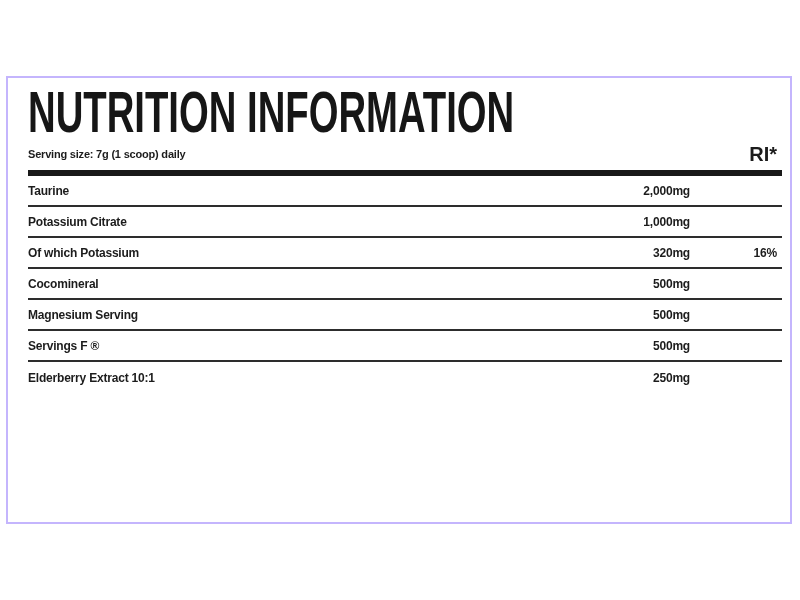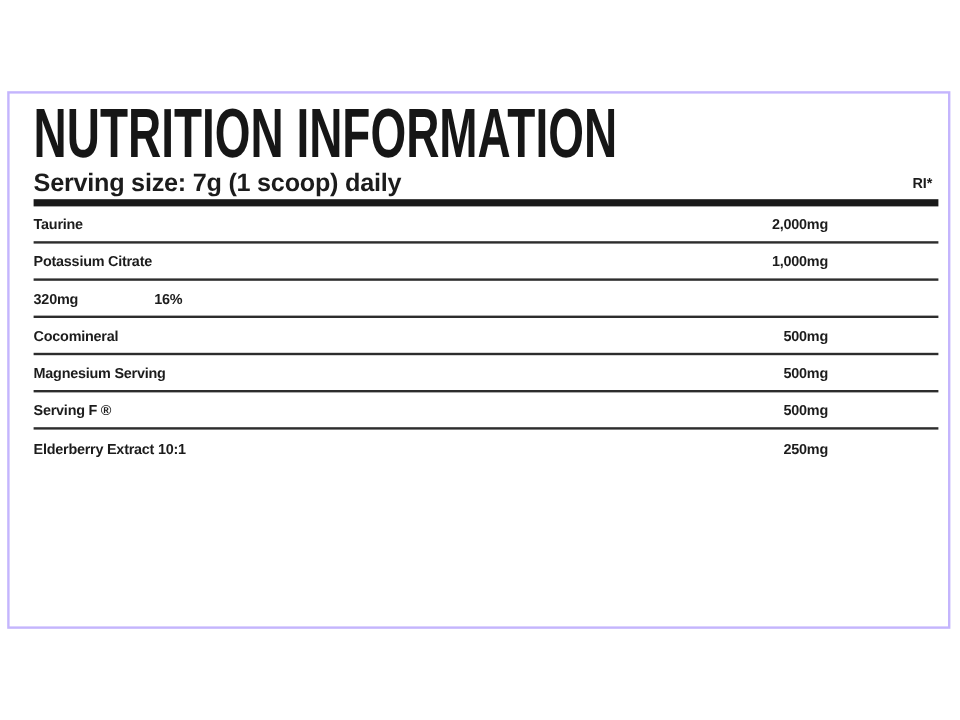--- a/index.html
+++ b/index.html
@@ -33,27 +33,27 @@
     transform-origin: left center;
     color: #161616;
   }
   .header-row {
     display: flex;
     justify-content: space-between;
     align-items: center;
     margin-top: 3px;
   }
   .serving-info {
-    font-size: 21px;
+    font-size: 11px;
     line-height: 19px;
     font-weight: 600;
     letter-spacing: -0.2px;
   }
   .ri-header {
-    font-size: 12px;
+    font-size: 20px;
     font-weight: bold;
     margin-right: 5px;
     align-self: center;
   }
   .thick-rule {
     height: 6px;
     background: #191919;
     margin-top: 4px;
   }
   .rows { margin-top: 0; }
@@ -100,39 +100,40 @@
         <span class="ri"></span>
       </div>
 
       <div class="row">
         <span class="name">Potassium Citrate</span>
         <span class="amount">1,000mg</span>
         <span class="ri"></span>
       </div>
 
       <div class="row">
+        <span class="name">Of which Potassium</span>
         <span class="amount">320mg</span>
         <span class="ri">16%</span>
       </div>
 
       <div class="row">
         <span class="name">Cocomineral</span>
         <span class="amount">500mg</span>
         <span class="ri"></span>
       </div>
 
       <div class="row">
         <span class="name">Magnesium Serving</span>
         <span class="amount">500mg</span>
         <span class="ri"></span>
       </div>
 
 
       <div class="row">
-        <span class="name">Serving F ®</span>
+        <span class="name">Servings F ®</span>
         <span class="amount">500mg</span>
         <span class="ri"></span>
       </div>
 
 
 
       <div class="row">
         <span class="name">Elderberry Extract 10:1</span>
         <span class="amount">250mg</span>
         <span class="ri"></span>

